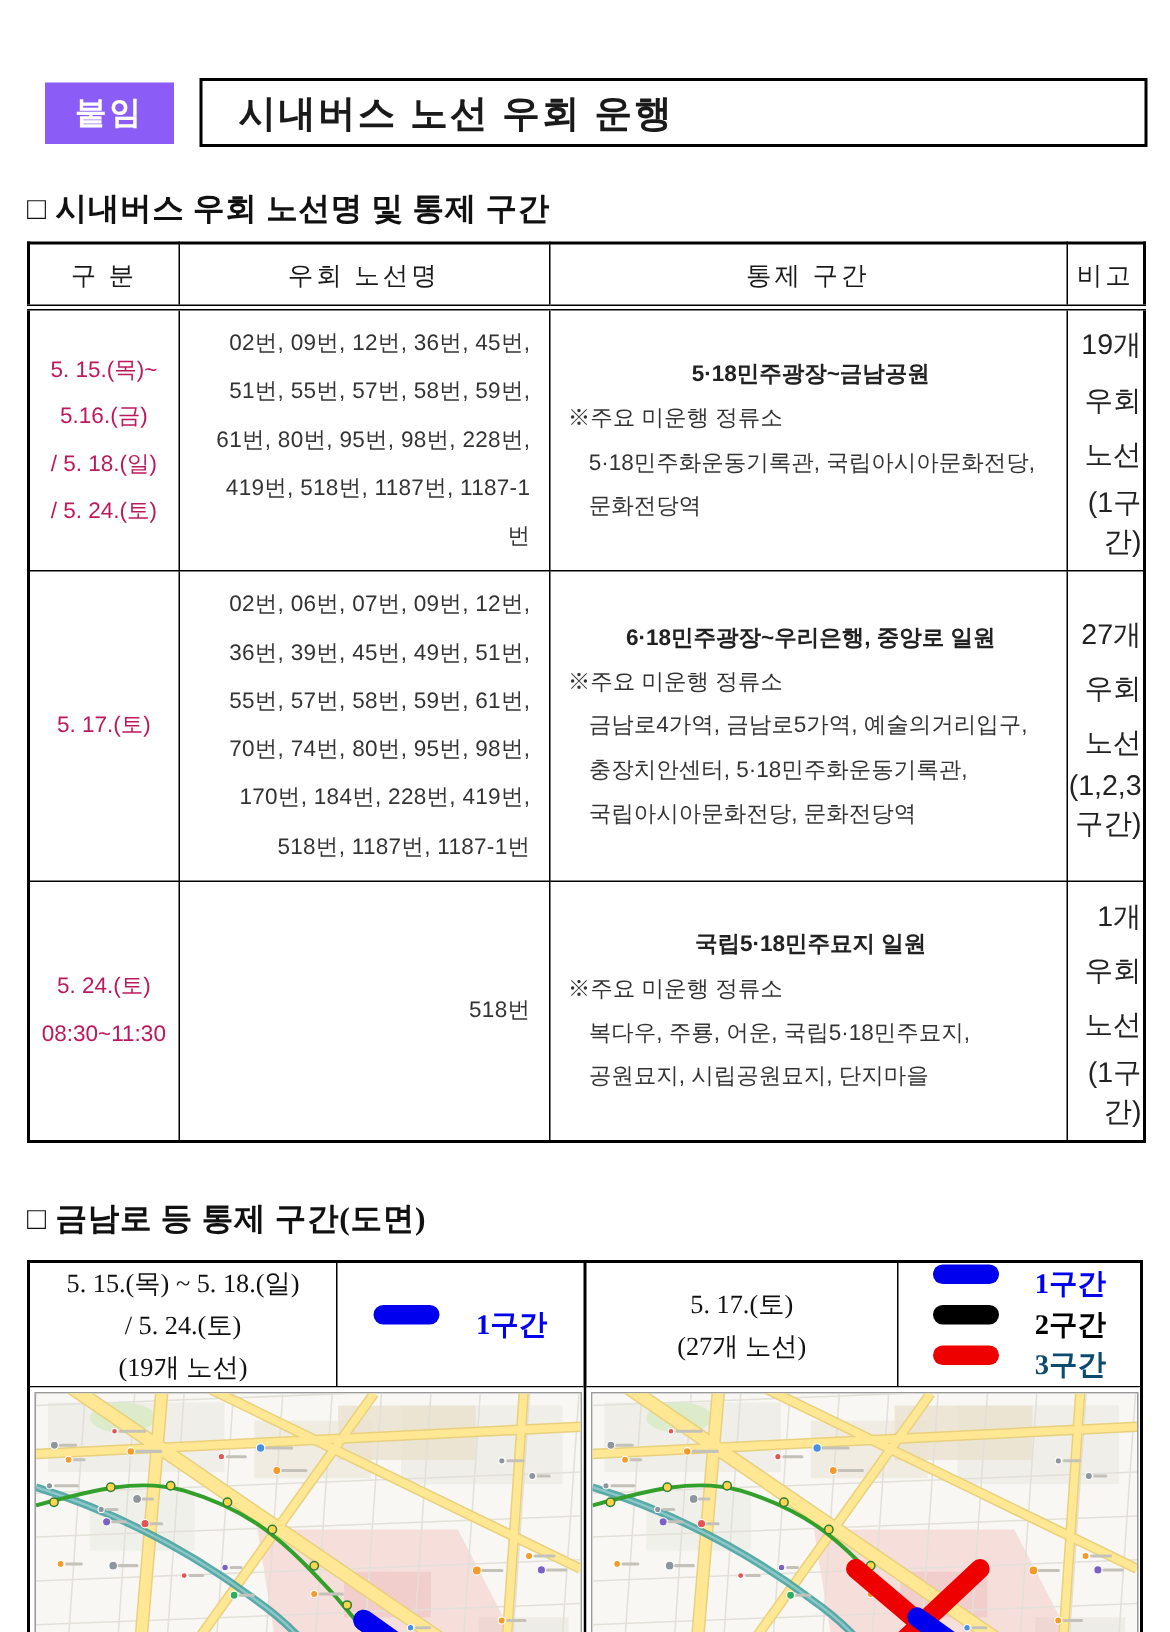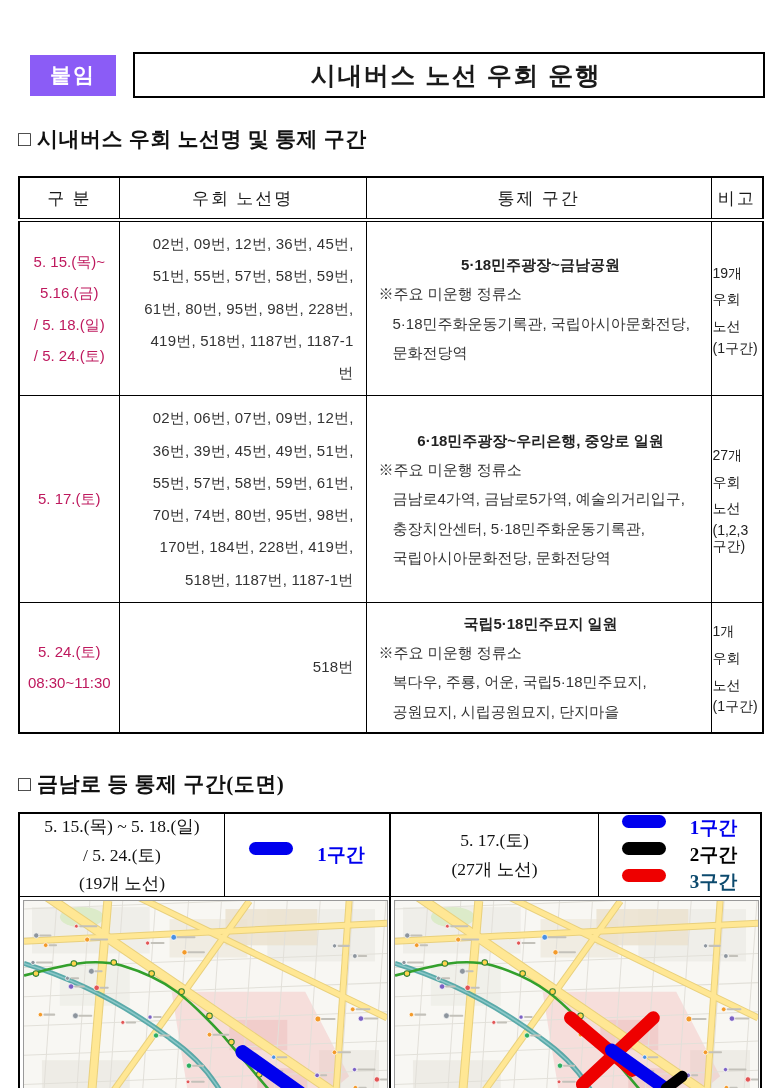--- a/index.html
+++ b/index.html
@@ -3,38 +3,38 @@
 <meta charset="utf-8">
 <style>
   html,body{margin:0;padding:0;background:#fff;}
   .page{position:relative;width:780px;height:1088px;background:#ffffff;overflow:hidden;
         font-family:"Liberation Sans",sans-serif;color:#1a1a1a;}
   
   .hdr{display:flex;align-items:center;margin:52px 15px 0 30px;}
   .badge{width:86px;height:41px;background:#1f3864;color:#fff;display:flex;align-items:center;justify-content:center;
          font-weight:bold;font-size:21px;letter-spacing:2px;}
   .title-box{flex:1;margin-left:17px;height:42px;border:2px solid #000;display:flex;align-items:center;
-             padding-left:14px;justify-content:center;}
+             padding-left:24px;}
   .title-box .t{font-weight:bold;font-size:25px;letter-spacing:1.5px;}
   
   .sec-h{font-family:"Liberation Serif",serif;font-weight:bold;font-size:21px;letter-spacing:.5px;
          margin:27px 0 0 18px;color:#111;}
   
-  table.main{border-collapse:collapse;width:744px;margin:23px 0 0 18px;table-layout:fixed;}
+  table.main{border-collapse:collapse;width:744px;margin:8px 0 0 18px;table-layout:fixed;}
   table.main{border:2px solid #000;}
   table.main th,table.main td{border:1px solid #000;vertical-align:middle;}
   table.main thead th{height:38px;font-family:"Liberation Serif",serif;font-weight:normal;font-size:17px;
          letter-spacing:2px;border-bottom:4px double #000;}
   .col-period{width:100px;} .col-routes{width:247px;} .col-control{width:345px;} .col-remark{width:52px;}
   td.period{text-align:center;font-size:15px;line-height:2.1;color:#be185d;padding:4px 1px;}
   td.routes{font-size:15px;line-height:2.15;color:#333;padding:6px 12px 6px 16px;letter-spacing:.2px;text-align:right;}
   td.control{font-size:15px;color:#333;padding:6px 8px 6px 12px;line-height:1.95;}
   td.control .ct{font-weight:bold;text-align:center;color:#222;}
   td.control .stops{padding-left:14px;}
-  td.remark{font-size:14px;text-align:left;padding:6px 1px;color:#222;}
+  td.remark{font-size:19px;text-align:right;padding:6px 1px;color:#222;}
   td.remark .wrap{display:flex;flex-direction:column;justify-content:space-between;height:100%;}
   td.remark .top{line-height:1.9;}
   tr.r1{height:140px;} tr.r2{height:180px;} tr.r3{height:120px;}
   
   .mapbox{width:740px;margin:14px 0 0 18px;border:2px solid #000;display:flex;}
   .map-panel{display:flex;flex-direction:column;}
   .map-panel.left{width:370px;border-right:2px solid #000;}
   .map-panel.right{width:370px;}
   .mp-head{display:flex;height:82px;border-bottom:1.5px solid #000;}
   .mp-period{border-right:1px solid #000;display:flex;flex-direction:column;justify-content:center;

